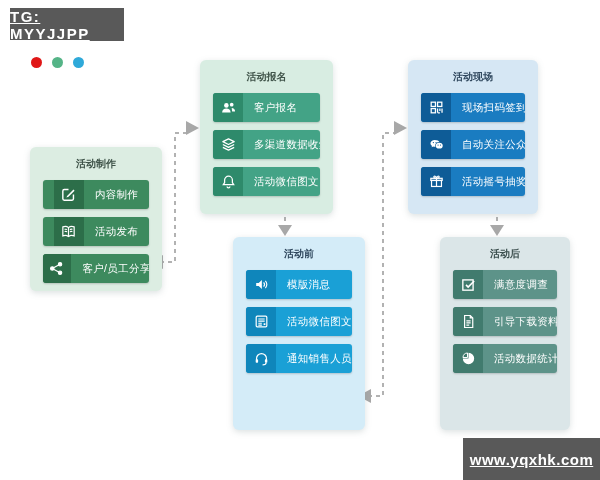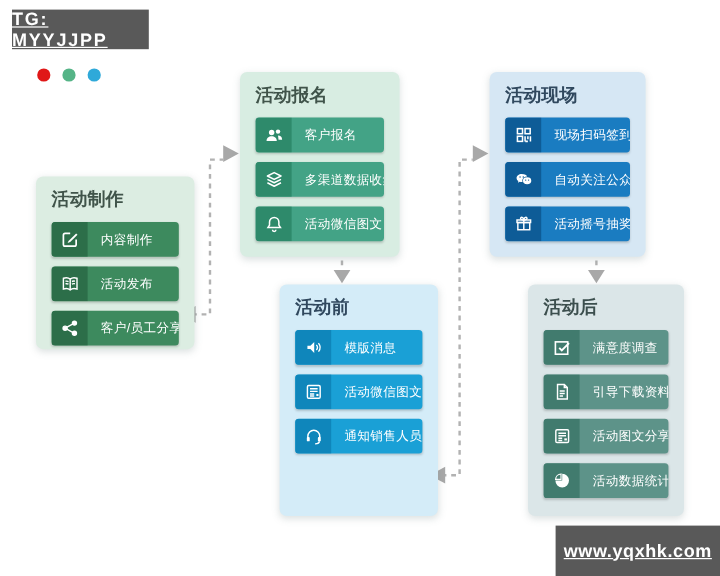--- a/index.html
+++ b/index.html
@@ -21,39 +21,39 @@
   .dot-red   { background:#e01717; }
   .dot-green { background:#55b487; }
   .dot-blue  { background:#2fa9d9; }
 
   .panel {
     position:absolute; border-radius:6px; box-sizing:border-box;
     padding:6px 13px 0 13px; z-index:1;
     box-shadow:0 2px 6px rgba(120,140,140,.25);
   }
   .panel-title {
-    margin:4px 0 9px 0; font-size:15px; font-weight:bold;
+    margin:4px 0 9px 0; text-align:center; font-size:10px; font-weight:bold;
   }
   .item {
     display:flex; align-items:center; height:29px; border-radius:3px;
     margin-bottom:8px; overflow:hidden; box-shadow:0 1px 2px rgba(0,0,0,.18);
   }
   .item-icon {
     width:30px; height:29px; flex:none; display:flex;
     align-items:center; justify-content:center;
   }
   .item-icon svg { width:17px; height:17px; display:block; }
   .item-label {
     color:#fff; font-weight:normal; font-size:10.5px; padding-left:11px;
     white-space:nowrap; letter-spacing:.3px;
   }
 
   .panel-a { left:30px;  top:147px; width:132px; height:144px; background:#dcede2; }
   .panel-a .panel-title { color:#40544a; }
-  .panel-a .item { background:#3d8a5e; }
+  .panel-a .item { background:#3d8a5e;justify-content:center; }
   .panel-a .item-icon { background:#2c6e49; }
 
   .panel-b { left:200px; top:60px;  width:133px; height:154px; background:#d8ede2; }
   .panel-b .panel-title { color:#40544a; }
   .panel-b .item { background:#43a386; }
   .panel-b .item-icon { background:#2e8a6b; }
 
   .panel-c { left:408px; top:60px;  width:130px; height:154px; background:#d6e7f4; }
   .panel-c .panel-title { color:#30485e; }
   .panel-c .item { background:#1a7cc1; }
@@ -258,30 +258,20 @@
         <svg viewBox="0 0 24 24" fill="none" stroke="#fff" stroke-width="1.7">
             <path d="M6.5 3.5h8l3.5 3.5v13.5h-11.5z"></path>
             <path d="M14.5 3.5V7H18"></path>
             <path d="M9 11h6 M9 14h6 M9 17h4"></path>
           </svg>
       </span>
       <span class="item-label">引导下载资料</span>
     </div>
     <div class="item">
       <span class="item-icon">
-        <svg viewBox="0 0 24 24" fill="none" stroke="#fff" stroke-width="1.7">
-            <rect x="4.5" y="4.5" width="15" height="15" rx="1.5"></rect>
-            <path d="M7.5 8.5h9 M7.5 11.5h9 M7.5 14.5h4.5 M7.5 17h4.5"></path>
-            <rect x="14.5" y="14.5" width="3" height="2.5" fill="#fff" stroke="none"></rect>
-          </svg>
-      </span>
-      <span class="item-label">活动图文分享</span>
-    </div>
-    <div class="item">
-      <span class="item-icon">
         <svg viewBox="0 0 24 24">
             <path d="M12 12 L12 4 A8 8 0 1 1 4 12 Z" fill="#fff"></path>
             <path d="M10.6 10.6 V4.2 A6.8 6.8 0 0 0 4.2 10.6 Z" fill="none" stroke="#fff" stroke-width="1.4"></path>
           </svg>
       </span>
       <span class="item-label">活动数据统计</span>
     </div>
   </section>
 
   <div class="badge badge-site">www.yqxhk.com</div>

